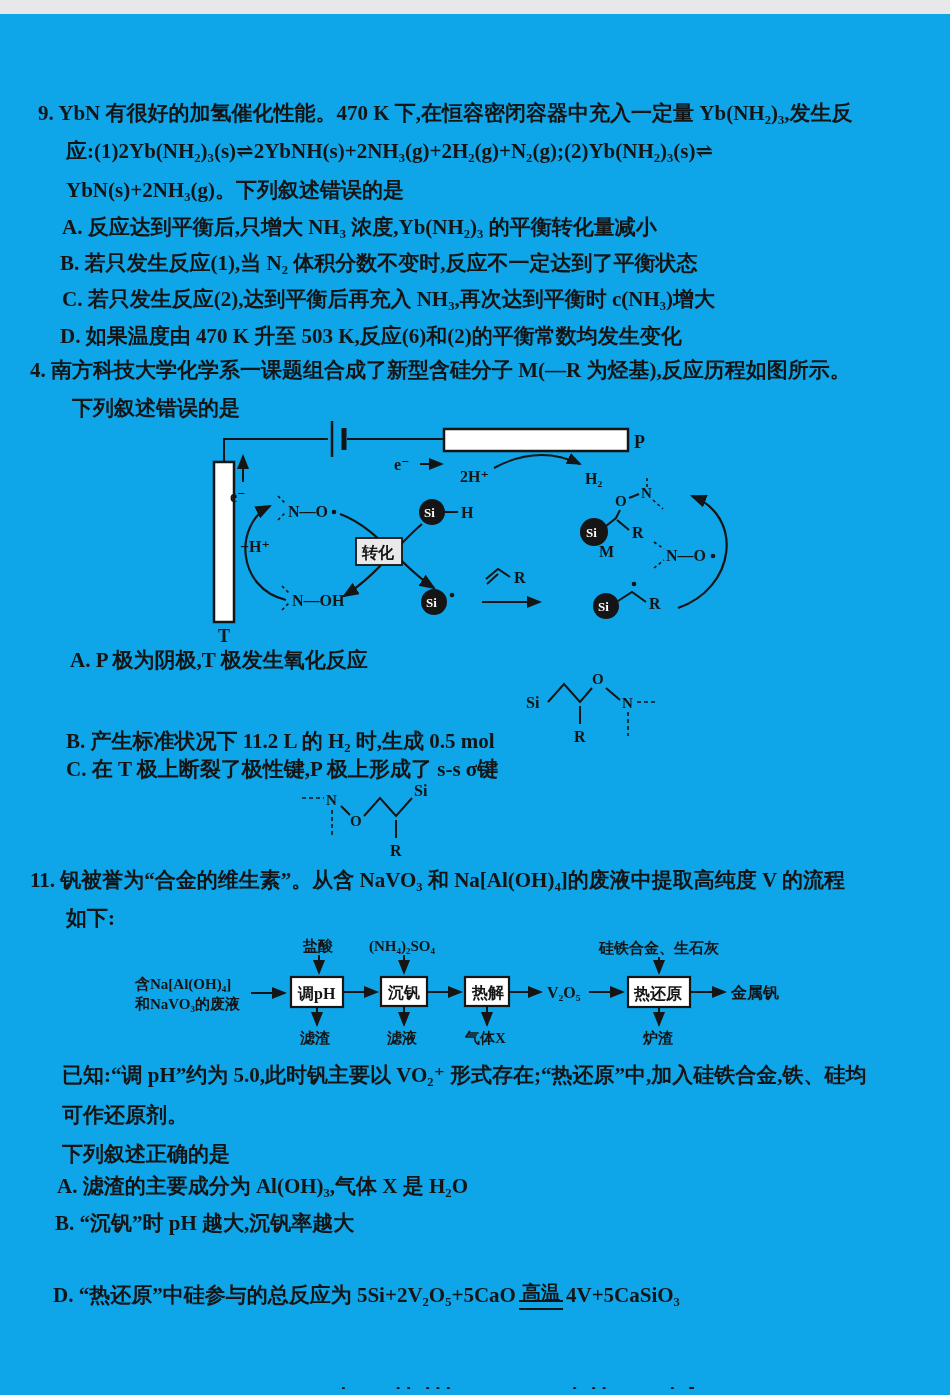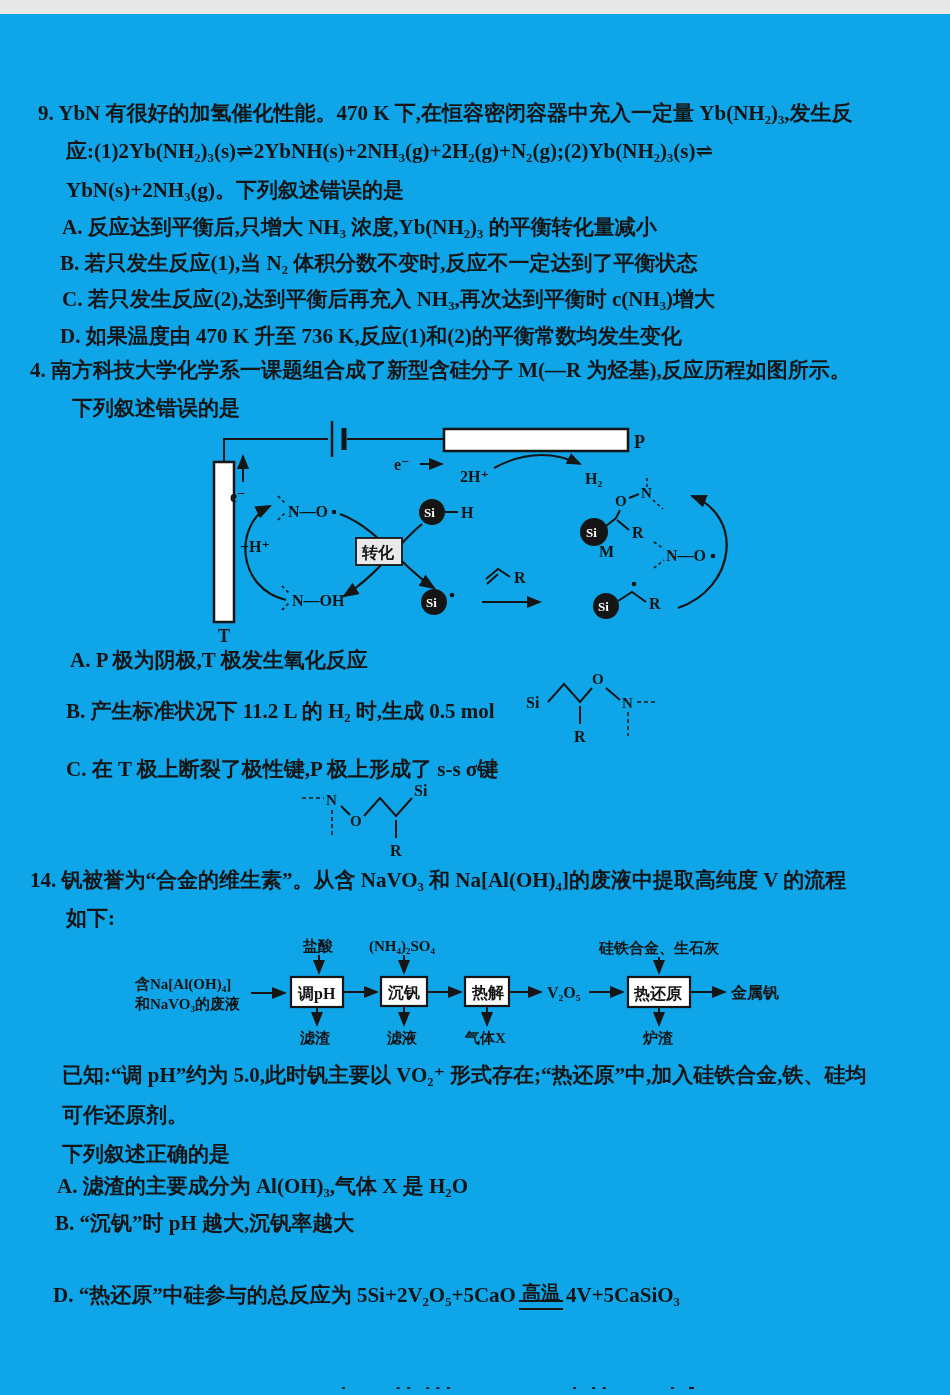--- a/index.html
+++ b/index.html
@@ -22,21 +22,21 @@
 <body>
 
 <div class="page">
 
   <div class="line" style="left:38px;top:84px;">9. YbN 有很好的加氢催化性能。470 K 下,在恒容密闭容器中充入一定量 Yb(NH₂)₃,发生反</div>
   <div class="line" style="left:66px;top:122px;">应:(1)2Yb(NH₂)₃(s)⇌2YbNH(s)+2NH₃(g)+2H₂(g)+N₂(g);(2)Yb(NH₂)₃(s)⇌</div>
   <div class="line" style="left:66px;top:161px;">YbN(s)+2NH₃(g)。下列叙述错误的是</div>
   <div class="line" style="left:62px;top:198px;">A. 反应达到平衡后,只增大 NH₃ 浓度,Yb(NH₂)₃ 的平衡转化量减小</div>
   <div class="line" style="left:60px;top:234px;">B. 若只发生反应(1),当 N₂ 体积分数不变时,反应不一定达到了平衡状态</div>
   <div class="line" style="left:62px;top:270px;">C. 若只发生反应(2),达到平衡后再充入 NH₃,再次达到平衡时 c(NH₃)增大</div>
-  <div class="line" style="left:60px;top:307px;">D. 如果温度由 470 K 升至 736 K,反应(1)和(2)的平衡常数均发生变化</div>
+  <div class="line" style="left:60px;top:307px;">D. 如果温度由 470 K 升至 503 K,反应(6)和(2)的平衡常数均发生变化</div>
 
   <div class="line" style="left:30px;top:341px;">4. 南方科技大学化学系一课题组合成了新型含硅分子 M(—R 为烃基),反应历程如图所示。</div>
   <div class="line" style="left:72px;top:379px;">下列叙述错误的是</div>
 
   <svg style="position:absolute;left:186px;top:402px;" width="750" height="232" viewBox="0 0 750 232">
     <defs>
       <marker id="ah" markerWidth="9" markerHeight="9" refX="6.5" refY="3" orient="auto">
         <path d="M0,0 L7.5,3 L0,6 Z" fill="#151515"></path>
       </marker>
     </defs>
@@ -110,21 +110,21 @@
     <text x="413" y="141" font-size="16">M</text>
 
     <line x1="468" y1="126" x2="478" y2="133" stroke="#151515" stroke-width="1.6" stroke-dasharray="3,3"></line>
     <line x1="468" y1="152" x2="478" y2="144" stroke="#151515" stroke-width="1.6" stroke-dasharray="3,3"></line>
     <text x="480" y="145" font-size="16">N—O</text>
     <circle cx="527" cy="140" r="2.3" fill="#151515"></circle>
     <path d="M492,192 C 550,172 558,100 506,80" fill="none" stroke="#151515" stroke-width="2.2" marker-end="url(#ah)"></path>
   </svg>
 
   <div class="line" style="left:70px;top:631px;">A. P 极为阴极,T 极发生氧化反应</div>
-  <div class="line" style="left:66px;top:682px;">B. 产生标准状况下 11.2 L 的 H₂ 时,生成 0.5 mol</div>
+  <div class="line" style="left:66px;top:712px;">B. 产生标准状况下 11.2 L 的 H₂ 时,生成 0.5 mol</div>
 
   <svg style="position:absolute;left:524px;top:650px;" width="140" height="85" viewBox="0 0 140 85">
     <text x="2" y="44" font-size="16">Si</text>
     <path d="M24,38 L40,20 L56,38 L68,24" fill="none" stroke="#151515" stroke-width="2"></path>
     <text x="68" y="20" font-size="15">O</text>
     <line x1="82" y1="24" x2="96" y2="36" stroke="#151515" stroke-width="2"></line>
     <text x="98" y="44" font-size="15">N</text>
     <line x1="113" y1="38" x2="132" y2="38" stroke="#151515" stroke-width="1.6" stroke-dasharray="4,3"></line>
     <line x1="104" y1="48" x2="104" y2="72" stroke="#151515" stroke-width="1.6" stroke-dasharray="4,3"></line>
     <line x1="56" y1="42" x2="56" y2="60" stroke="#151515" stroke-width="2"></line>
@@ -138,21 +138,21 @@
     <text x="26" y="31" font-size="15">N</text>
     <line x1="32" y1="36" x2="32" y2="64" stroke="#151515" stroke-width="1.6" stroke-dasharray="4,3"></line>
     <line x1="41" y1="32" x2="50" y2="41" stroke="#151515" stroke-width="2"></line>
     <text x="50" y="52" font-size="15">O</text>
     <path d="M64,42 L80,24 L96,42 L112,24" fill="none" stroke="#151515" stroke-width="2"></path>
     <text x="114" y="22" font-size="16">Si</text>
     <line x1="96" y1="46" x2="96" y2="64" stroke="#151515" stroke-width="2"></line>
     <text x="90" y="82" font-size="16">R</text>
   </svg>
 
-  <div class="line" style="left:30px;top:851px;">14. 钒被誉为“合金的维生素”。从含 NaVO₃ 和 Na[Al(OH)₄]的废液中提取高纯度 V 的流程</div>
+  <div class="line" style="left:30px;top:851px;">11. 钒被誉为“合金的维生素”。从含 NaVO₃ 和 Na[Al(OH)₄]的废液中提取高纯度 V 的流程</div>
   <div class="line" style="left:66px;top:889px;">如下:</div>
 
   <svg style="position:absolute;left:133px;top:921px;" width="680" height="112" viewBox="0 0 680 112">
     <defs>
       <marker id="ah2" markerWidth="9" markerHeight="9" refX="6.5" refY="3" orient="auto">
         <path d="M0,0 L7.5,3 L0,6 Z" fill="#151515"></path>
       </marker>
     </defs>
 
     <text x="2" y="54" font-size="15">含Na[Al(OH)₄]</text>

